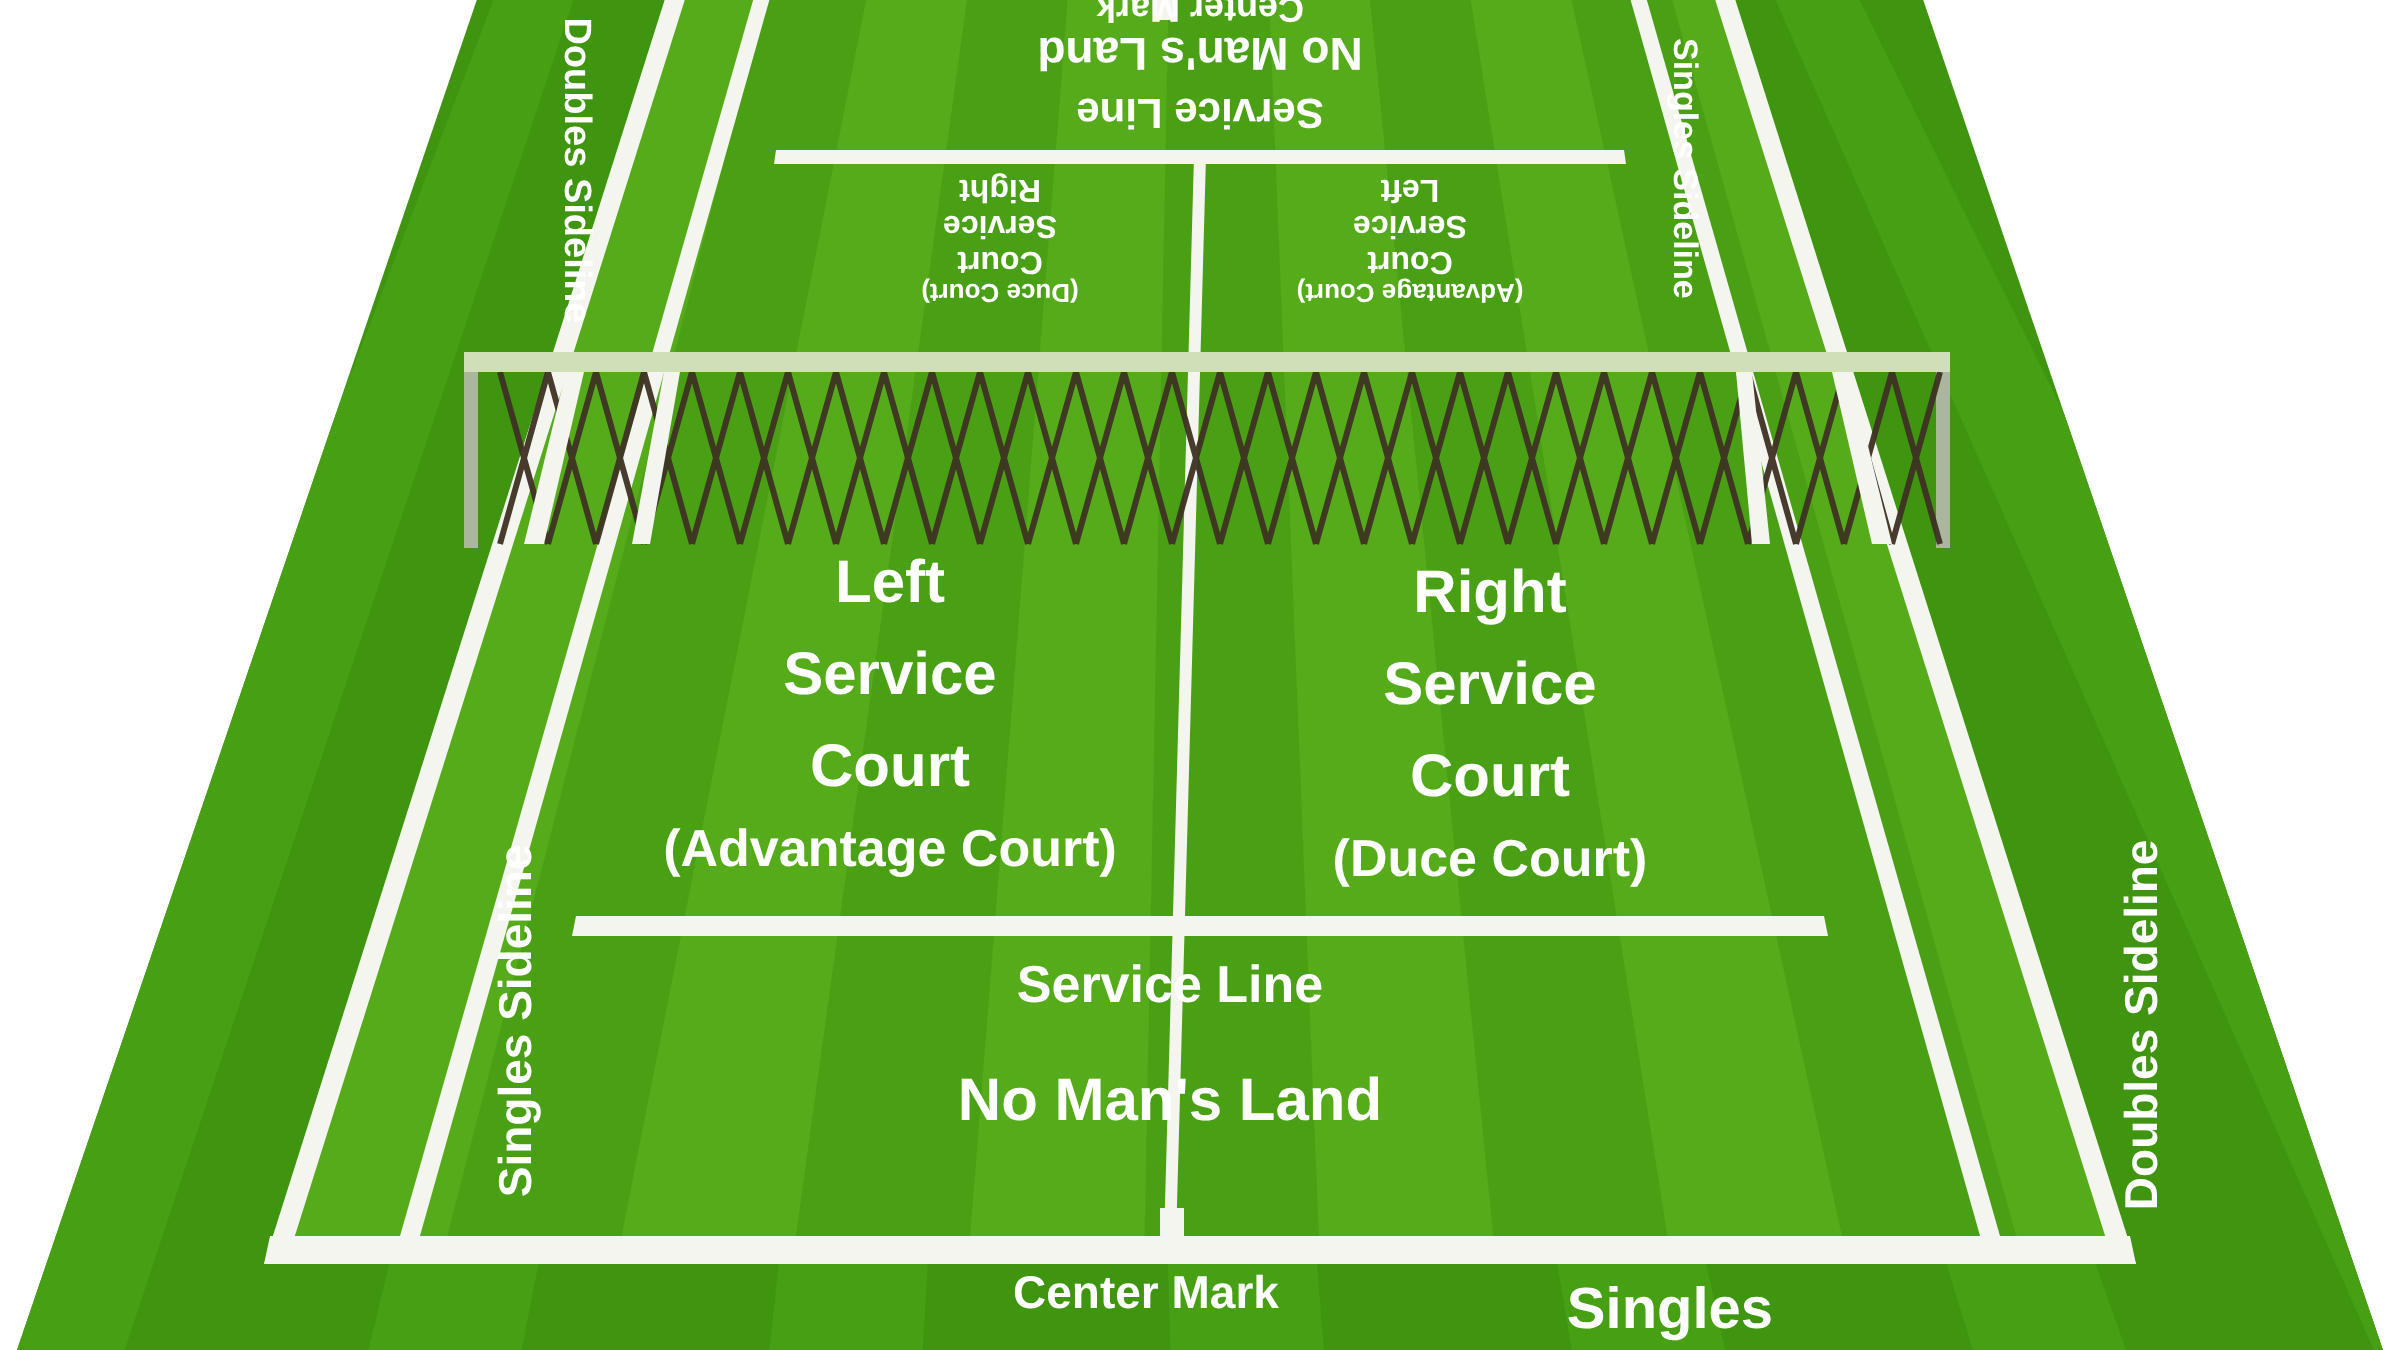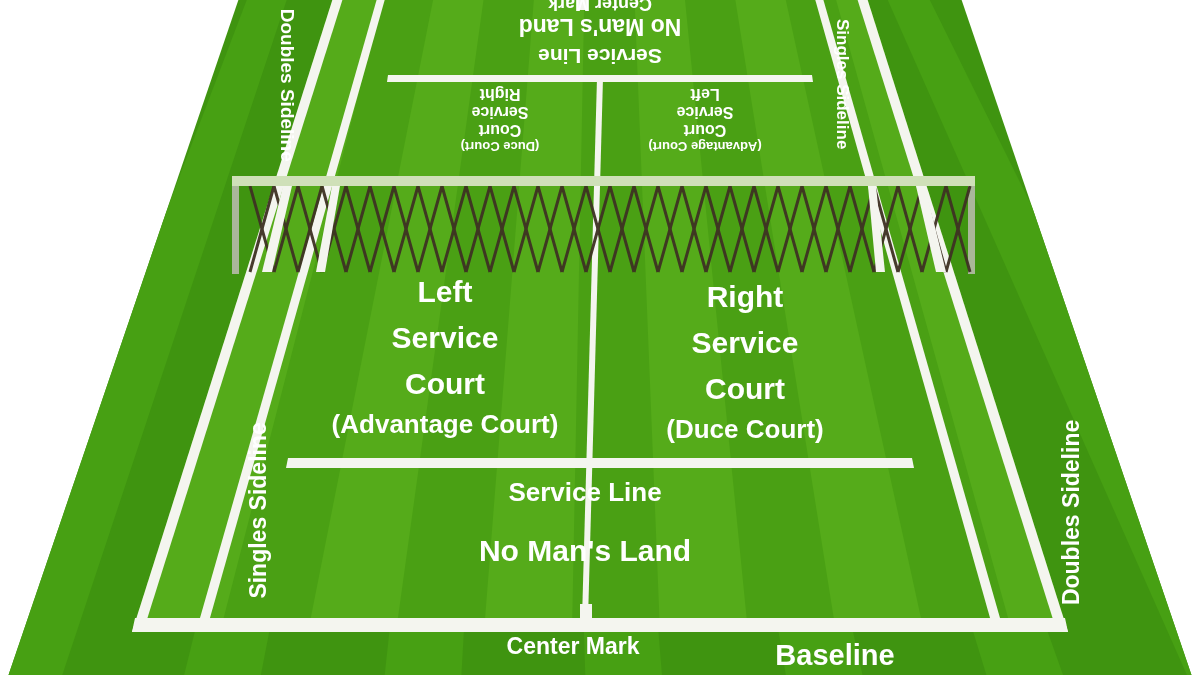--- a/index.html
+++ b/index.html
@@ -178,19 +178,19 @@
     <div style="margin-bottom:8px;">Court</div>
     <div style="font-size:26px;">(Duce Court)</div>
   </div>
 
   <div class="lbl" style="left:455px; top:478px; width:260px; font-size:26px;">Service Line</div>
 
   <div class="lbl" style="left:440px; top:535px; width:290px; font-size:30px;">No Man's Land</div>
 
   <div class="lbl" style="left:473px; top:634px; width:200px; font-size:23px;">Center Mark</div>
 
-  <div class="lbl" style="left:725px; top:640px; width:220px; font-size:29px;">Baseline</div>
+  <div class="lbl" style="left:725px; top:640px; width:220px; font-size:29px;">Singles</div>
 
   <div class="lbl vert-left" style="left:153px; top:498px; width:210px; font-size:23px;">Singles Sideline</div>
 
   <div class="lbl vert-right" style="left:960px; top:500px; width:222px; font-size:23px;">Doubles Sideline</div>
 
 </div>
 
 </body></html>

